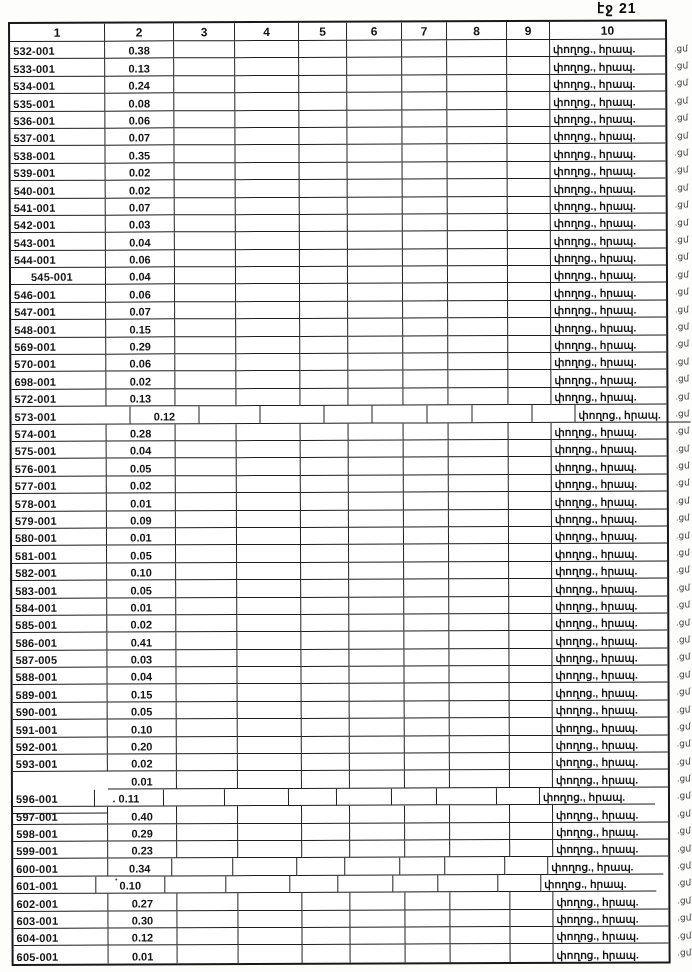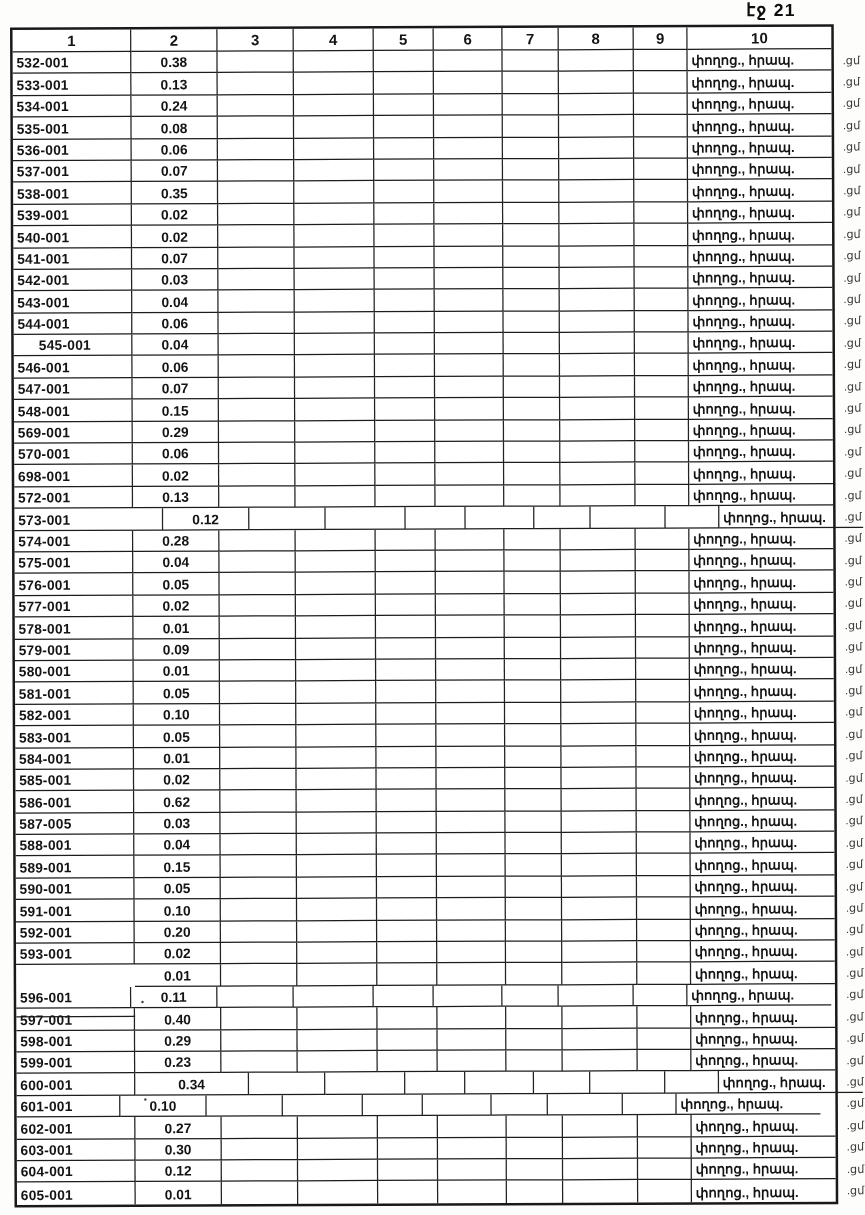--- a/index.html
+++ b/index.html
@@ -462,21 +462,21 @@
           <div class="c " style="width: 64px;"></div>
           <div class="c " style="width: 48px;"></div>
           <div class="c " style="width: 55px;"></div>
           <div class="c " style="width: 45px;"></div>
           <div class="c " style="width: 60px;"></div>
           <div class="c " style="width: 43px;"></div>
           <div class="c usec" style="width: 115px;">փողոց., հրապ.</div>
         </div>
         <div class="r dr">
           <div class="c idc" style="width: 95px;">586-001</div>
-          <div class="c valc" style="width: 69px;">0.62</div>
+          <div class="c valc" style="width: 69px;">0.41</div>
           <div class="c " style="width: 61px;"></div>
           <div class="c " style="width: 64px;"></div>
           <div class="c " style="width: 48px;"></div>
           <div class="c " style="width: 55px;"></div>
           <div class="c " style="width: 45px;"></div>
           <div class="c " style="width: 60px;"></div>
           <div class="c " style="width: 43px;"></div>
           <div class="c usec" style="width: 115px;">փողոց., հրապ.</div>
         </div>
         <div class="r dr">
@@ -569,21 +569,21 @@
           <div class="c " style="width: 61px;"></div>
           <div class="c " style="width: 64px;"></div>
           <div class="c " style="width: 48px;"></div>
           <div class="c " style="width: 55px;"></div>
           <div class="c " style="width: 45px;"></div>
           <div class="c " style="width: 60px;"></div>
           <div class="c " style="width: 43px;"></div>
           <div class="c usec" style="width: 115px;">փողոց., հրապ.</div>
         </div>
         <div class="r dr">
-          <div class="c idc" style="width: 92px;">596-001</div>
+          <div class="c idc" style="width: 82px;">596-001</div>
           <div class="c valc" style="width: 69px;">0.11</div>
           <div class="c " style="width: 61px;"></div>
           <div class="c " style="width: 64px;"></div>
           <div class="c " style="width: 48px;"></div>
           <div class="c " style="width: 55px;"></div>
           <div class="c " style="width: 45px;"></div>
           <div class="c " style="width: 60px;"></div>
           <div class="c " style="width: 43px;"></div>
           <div class="c usec" style="width: 115px;">փողոց., հրապ.</div>
         </div>
@@ -618,21 +618,21 @@
           <div class="c " style="width: 64px;"></div>
           <div class="c " style="width: 48px;"></div>
           <div class="c " style="width: 55px;"></div>
           <div class="c " style="width: 45px;"></div>
           <div class="c " style="width: 60px;"></div>
           <div class="c " style="width: 43px;"></div>
           <div class="c usec" style="width: 115px;">փողոց., հրապ.</div>
         </div>
         <div class="r dr">
           <div class="c idc" style="width: 95px;">600-001</div>
-          <div class="c valc" style="width: 91px;">0.34</div>
+          <div class="c valc" style="width: 64px;">0.34</div>
           <div class="c " style="width: 61px;"></div>
           <div class="c " style="width: 64px;"></div>
           <div class="c " style="width: 48px;"></div>
           <div class="c " style="width: 55px;"></div>
           <div class="c " style="width: 45px;"></div>
           <div class="c " style="width: 60px;"></div>
           <div class="c " style="width: 43px;"></div>
           <div class="c usec" style="width: 115px;">փողոց., հրապ.</div>
         </div>
         <div class="r dr">

